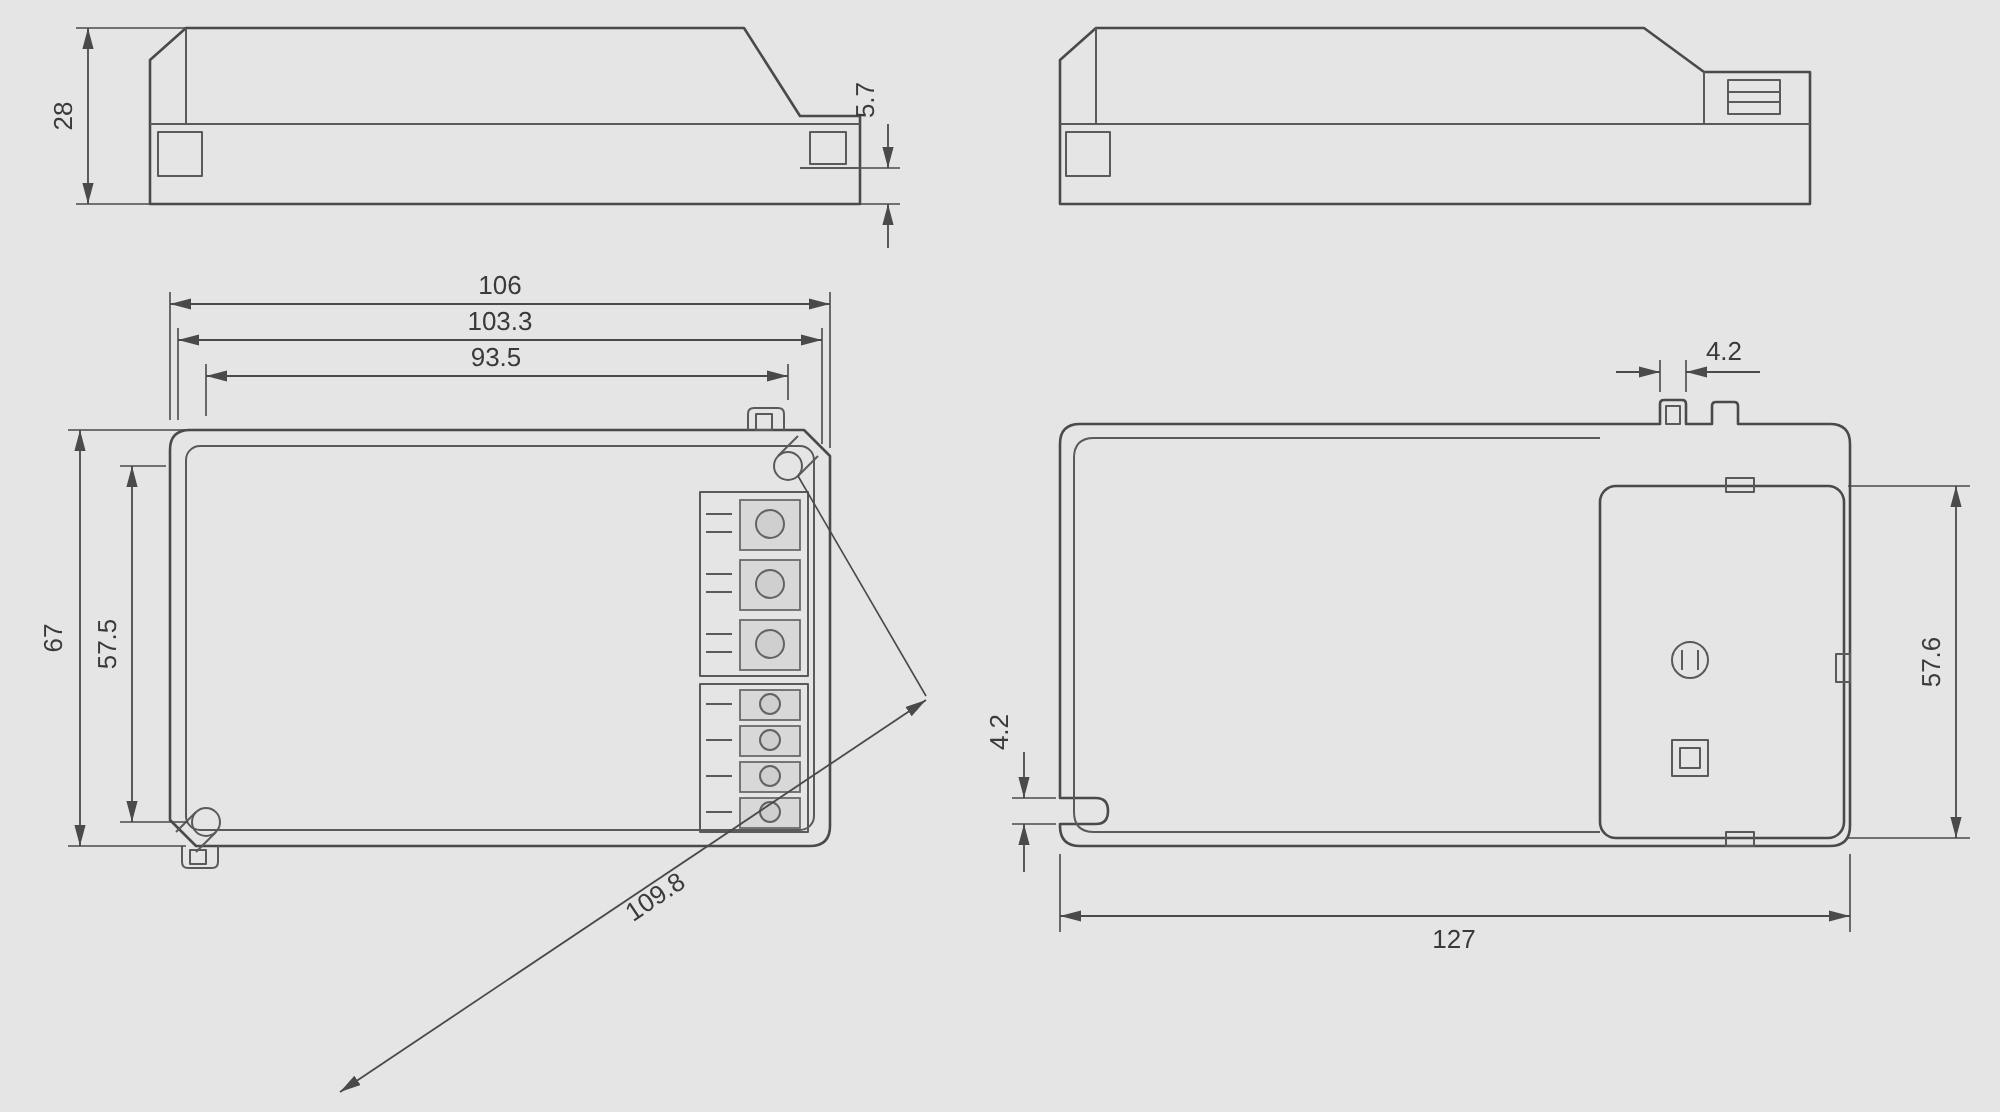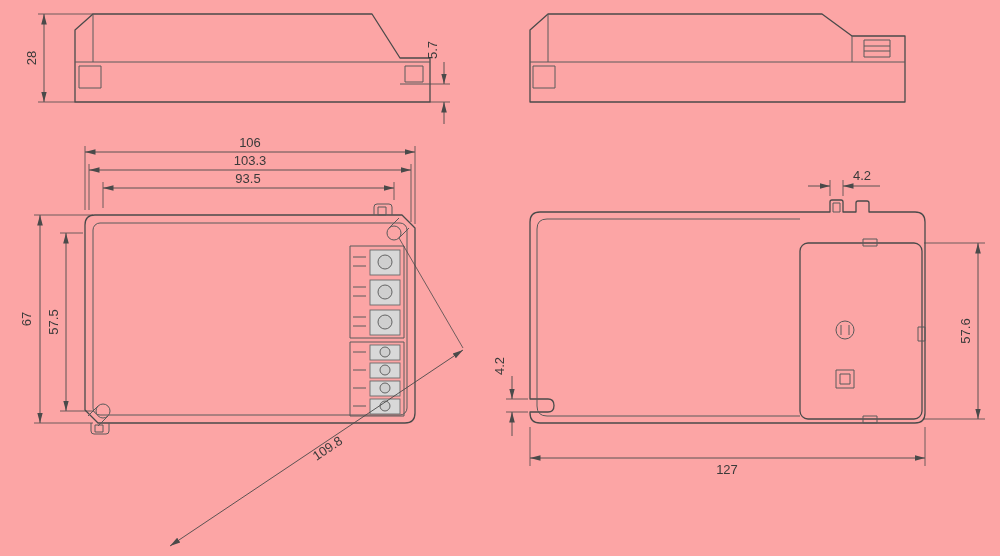--- a/index.html
+++ b/index.html
@@ -1,19 +1,19 @@
 <!DOCTYPE html>
 <html><head>
 <meta charset="utf-8">
 <style>
   html,body{margin:0;padding:0;background:#ffffff;}
   .canvas{
     position:relative;
     width:1000px;height:556px;
-    background:#fca5a5;
+    background:#e5e5e5;
     font-family:"Liberation Sans", sans-serif;
     overflow:hidden;
   }
   svg{display:block;}
   .ol{fill:none;stroke:#4a4a4a;stroke-width:1.3;stroke-linejoin:round;stroke-linecap:round;}
   .tl{fill:none;stroke:#5a5a5a;stroke-width:1;stroke-linejoin:round;}
   .dl{fill:none;stroke:#4a4a4a;stroke-width:0.9;}
   .ext{fill:none;stroke:#4a4a4a;stroke-width:0.8;}
   .cellfill{fill:#d8d8d8;stroke:#6a6a6a;stroke-width:0.9;}
   .cellcirc{fill:#cfcfcf;stroke:#636363;stroke-width:1;}

